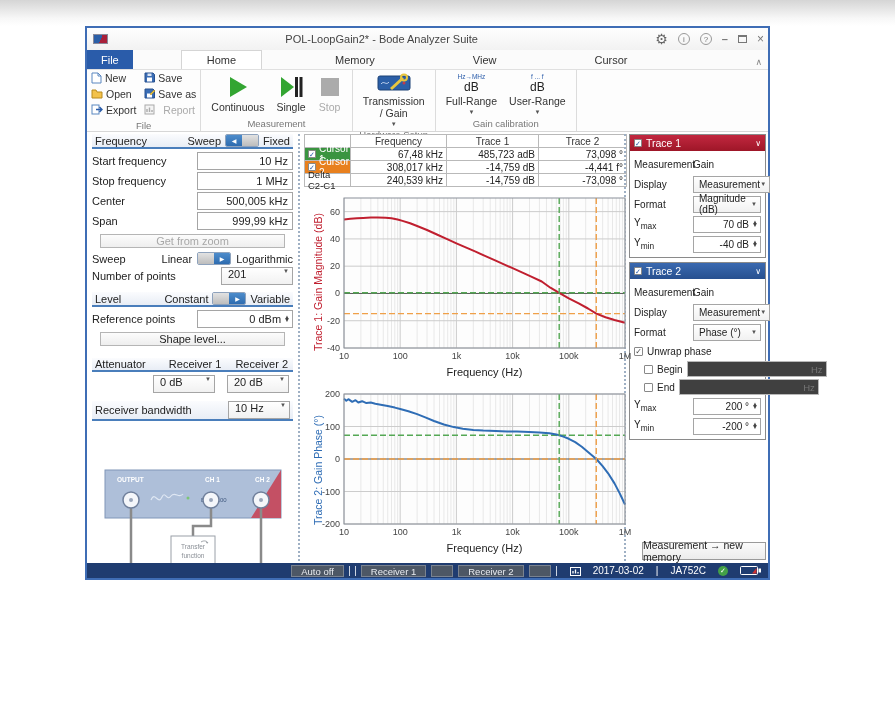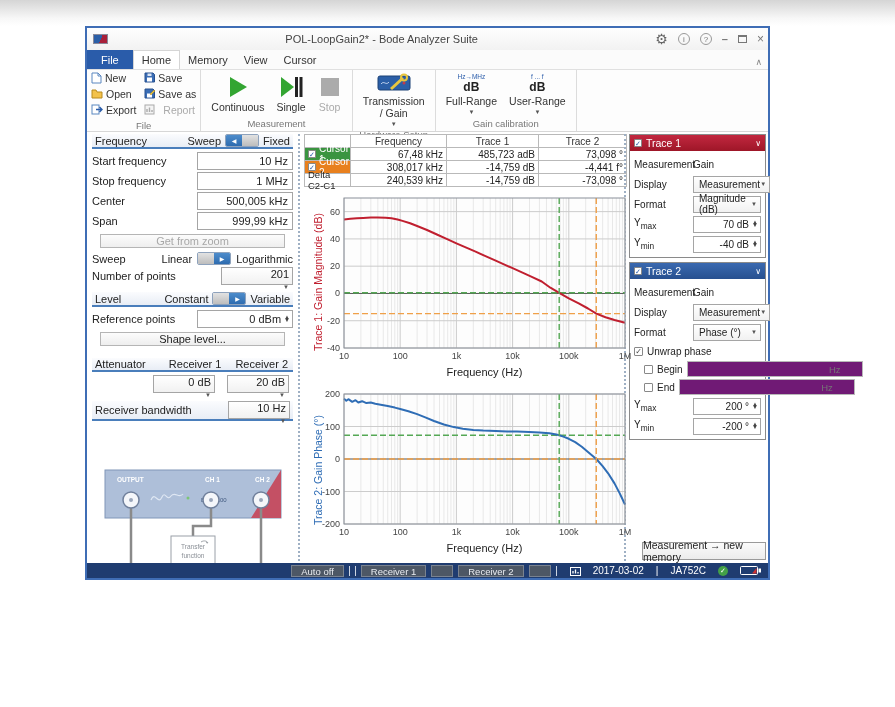--- a/index.html
+++ b/index.html
@@ -18,55 +18,55 @@
   .winbtns { display:flex; align-items:center; gap:10px; color:#777; }
   .circ { display:inline-flex; width:12px; height:12px; border:1px solid #999; border-radius:50%;
           align-items:center; justify-content:center; font-size:8px; color:#777; }
   .gear { font-size:14px; color:#666; line-height:1; }
   .wmin { font-weight:bold; letter-spacing:0; }
   .wmax { display:inline-block; width:9px; height:8px; border:1px solid #777; border-top:2px solid #777; }
   .wclose { font-size:12px; }
   
   .tabs { height:20px; display:flex; align-items:stretch; background:#fbfbfb; border-bottom:1px solid #e0e0e0; flex:0 0 auto; }
   .tab-file { background:#2a5caa; color:#fff; padding:2px 14px; display:flex; align-items:center; font-size:11px; }
-  .tab { padding:2px 8px; display:flex; align-items:center; color:#333; font-size:11px; }
+  .tab { padding:2px 25px; display:flex; align-items:center; color:#333; font-size:11px;margin-left:48px; }
   .tab.active { background:#fff; border:1px solid #d5d5d5; border-bottom:none; }
   .tab-collapse { margin-left:auto; margin-right:6px; color:#888; font-size:9px; display:flex; align-items:flex-end; padding-bottom:2px; }
   
   .ribbon { height:62px; display:flex; background:#fdfdfd; border-bottom:1px solid #d7d7d7; flex:0 0 auto; }
   .rgroup { display:flex; flex-direction:column; border-right:1px solid #dcdcdc; padding:2px 4px 0 4px; }
   .rgroup-body { flex:1; display:flex; align-items:center; }
   .rgroup-label { text-align:center; color:#777; font-size:9.5px; padding:1px 0 2px; }
   .filegrid { display:grid; grid-template-columns:auto auto; grid-auto-flow:column; grid-template-rows:repeat(3,15px); column-gap:8px; row-gap:1px; }
   .sbtn { display:flex; gap:3px; font-size:10.5px; color:#333; white-space:nowrap; }
   .sbtn.disabled { color:#aaa;gap:8px; }
   .bigbtn { display:flex; flex-direction:column; align-items:center; justify-content:flex-start; padding:1px 6px; gap:2px; }
   .bigbtn .lbl { font-size:10.5px; color:#333; text-align:center; line-height:1.15; }
   .bigbtn .lbl.disabled { color:#aaa; }
   .ddarrow { font-size:6px; color:#555; line-height:1; }
   .calicon { display:flex; flex-direction:column; align-items:center; line-height:1; }
   .calicon .t { color:#2a5caa; font-size:6.5px; }
-  .calicon .d { color:#222; font-size:12px; font-weight:bold; }
+  .calicon .d { color:#222; font-size:12px; font-weight:normal; }
   
   .content { flex:1; display:flex; min-height:0; }
   .splitter { width:4px; border-left:2px dotted #9fb0c4; margin:2px 0; flex:0 0 auto; }
   
   .lp { width:211px; flex:0 0 auto; padding:2px 5px 0 5px; display:flex; flex-direction:column; overflow:hidden; }
   .sec-h { background:linear-gradient(#fbfcfe,#e8edf5); border-bottom:2px solid #4a7ebb; height:18px;
            display:flex; align-items:center; padding:0 3px; gap:4px; margin-bottom:3px; }
   .sec-h .t { font-size:11px; color:#222; }
   .frow { display:flex; align-items:center; height:20px; margin-bottom:2px; }
   .frow .l { flex:1; color:#222; }
   .field { width:96px; height:18px; border:1px solid #a5a5a5; background:#fff; text-align:right; padding:0 4px;
            font-family:"Liberation Sans",sans-serif; font-size:11px; color:#222; }
   .toggle { width:34px; height:13px; border:1px solid #8ea2bc; border-radius:2px; display:flex; overflow:hidden; }
   .tg-on { background:linear-gradient(#4d8ccb,#2e6cb0); color:#fff; font-size:6px; width:50%; display:flex; align-items:center; justify-content:center; }
   .tg-off { background:linear-gradient(#e2e2e2,#bdbdbd); width:50%; }
-  .combo { height:18px; border:1px solid #a5a5a5; background:linear-gradient(#fff,#f1f1f1); display:flex; align-items:flex-end;
-           padding:0 3px 0 6px; gap:4px;flex-direction:column; }
+  .combo { height:18px; border:1px solid #a5a5a5; background:linear-gradient(#fff,#f1f1f1); display:flex; align-items:flex-start;
+           padding:0 3px 0 6px; gap:4px; }
   .combo .v { flex:1; text-align:left; }
   .combo .a { font-size:6px; color:#555; }
   .wbtn { height:19px; border:1px solid #b5b5b5; background:linear-gradient(#fcfcfc,#eee); color:#222;
           display:flex; align-items:center; justify-content:center; margin-bottom:3px; }
   .wbtn.disabled { color:#a8a8a8; }
   .spinfield { width:96px; height:18px; border:1px solid #a5a5a5; background:#fff; display:flex; align-items:center; padding:0 2px 0 4px; }
   .spinfield .v { flex:1; text-align:right; padding-right:3px; }
   .spin { display:flex; flex-direction:column; line-height:0.55; font-size:6px; color:#444; }
   .graphic { margin-top:14px; display:flex; justify-content:center; }
   
@@ -96,21 +96,21 @@
   .trow { display:flex; align-items:center; min-height:20px; gap:3px; }
   .trow .tl { width:56px; flex:0 0 auto; color:#222; font-size:10px; }
   .trow .tv { color:#222; font-size:10px; }
   .rcombo { flex:1; height:17px; border:1px solid #a5a5a5; background:linear-gradient(#fff,#f1f1f1); display:flex; align-items:center; padding:0 3px 0 5px; font-size:10px; }
   .rcombo .v { flex:1; }
   .rcombo .a { font-size:6px; color:#555; }
   .rspin { flex:1; height:17px; border:1px solid #a5a5a5; background:#fff; display:flex; align-items:center; padding:0 2px; font-size:10px; }
   .rspin .v { flex:1; text-align:right; padding-right:3px; }
   .chkrow { display:flex; align-items:center; gap:4px; min-height:18px; font-size:10px; }
   .chk { width:9px; height:9px; border:1px solid #888; background:#fff; border-radius:1px; font-size:8px; line-height:8px; text-align:center; color:#444; flex:0 0 auto; }
-  .hzfield { flex:1; height:16px; border:1px solid #b8b8b8; background:#701a75; text-align:right; padding:0 21px; font-size:9.5px; font-family:"Liberation Sans",sans-serif; color:#999; }
+  .hzfield { flex:1; height:16px; border:1px solid #b8b8b8; background:#404040; text-align:right; padding:0 3px; font-size:9.5px; font-family:"Liberation Sans",sans-serif; color:#999; }
   .membtn { margin-top:auto; margin-bottom:3px; height:18px; border:1px solid #9a9a9a; background:linear-gradient(#fbfbfb,#ececec);
             display:flex; align-items:center; justify-content:center; font-size:10.5px; color:#222;margin-left:13px; }
   
   .statusbar { height:15px; background:#1f3c70; display:flex; align-items:center; padding:0 6px; gap:5px; flex:0 0 auto; }
   .sb-badge { background:#4d5765; border:1px solid #79828f; color:#e9ecf1; font-size:9.5px; height:12px; line-height:11px; padding:0 9px; }
   .sb-badge.mini { width:22px; padding:0; }
   .sb-sep { width:0; height:10px; border-left:1px solid #cdd5e2; }
   .sb-right { margin-left:8px; display:flex; align-items:center; gap:12px; color:#fff; font-size:10px; }
   .sb-check { width:10px; height:10px; border-radius:50%; background:#43a047; color:#fff; font-size:7px; line-height:10px; text-align:center; }
 </style>

